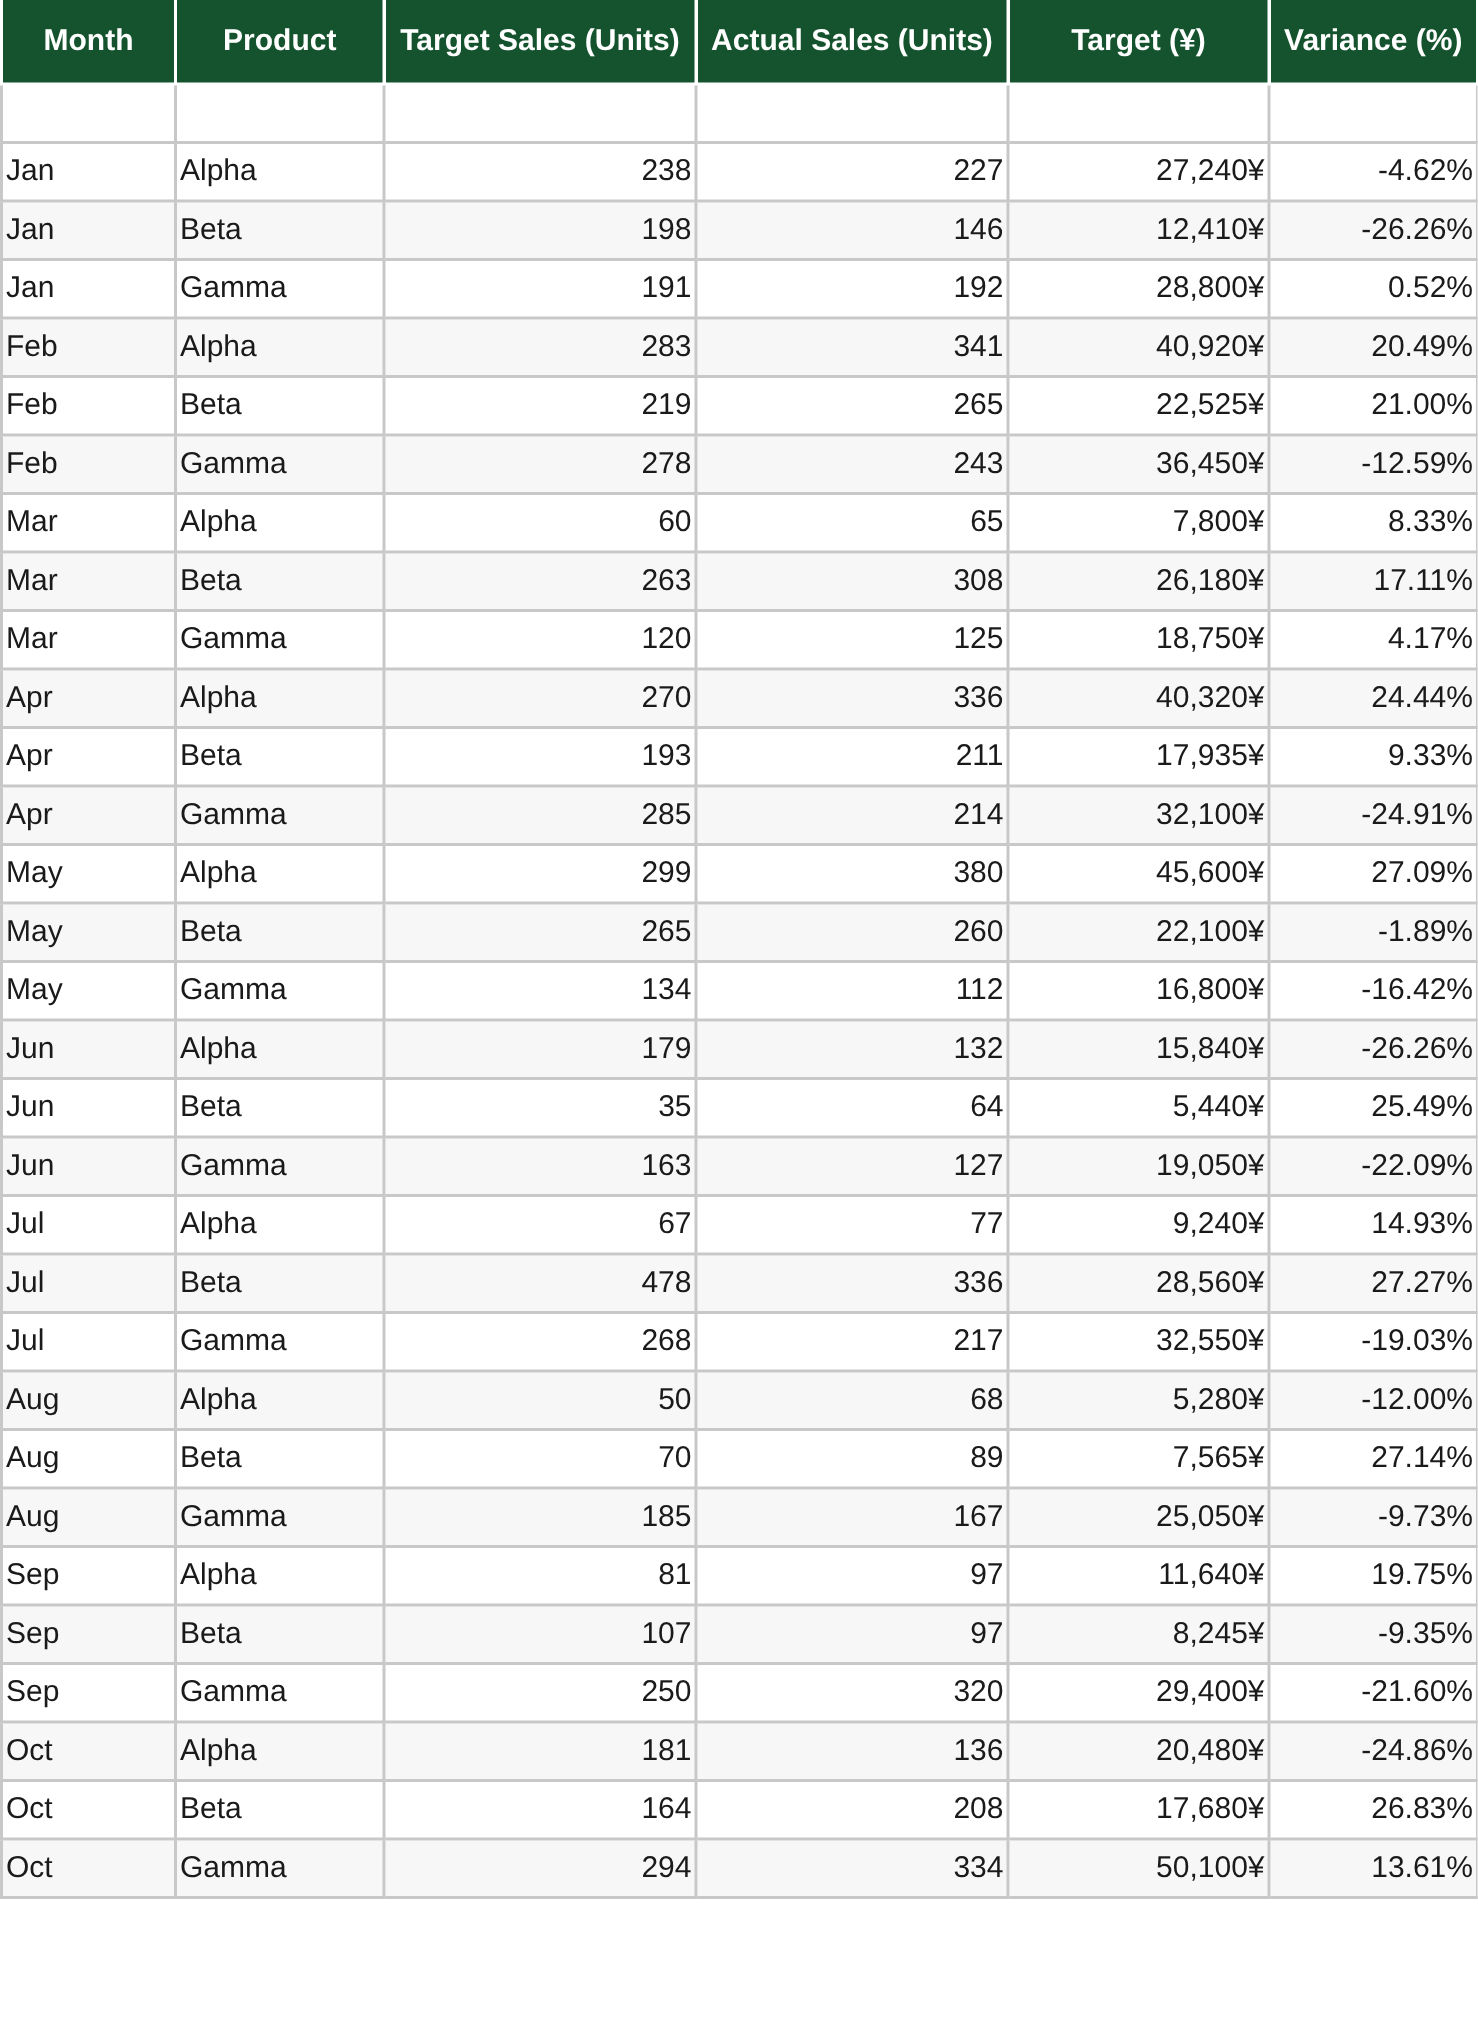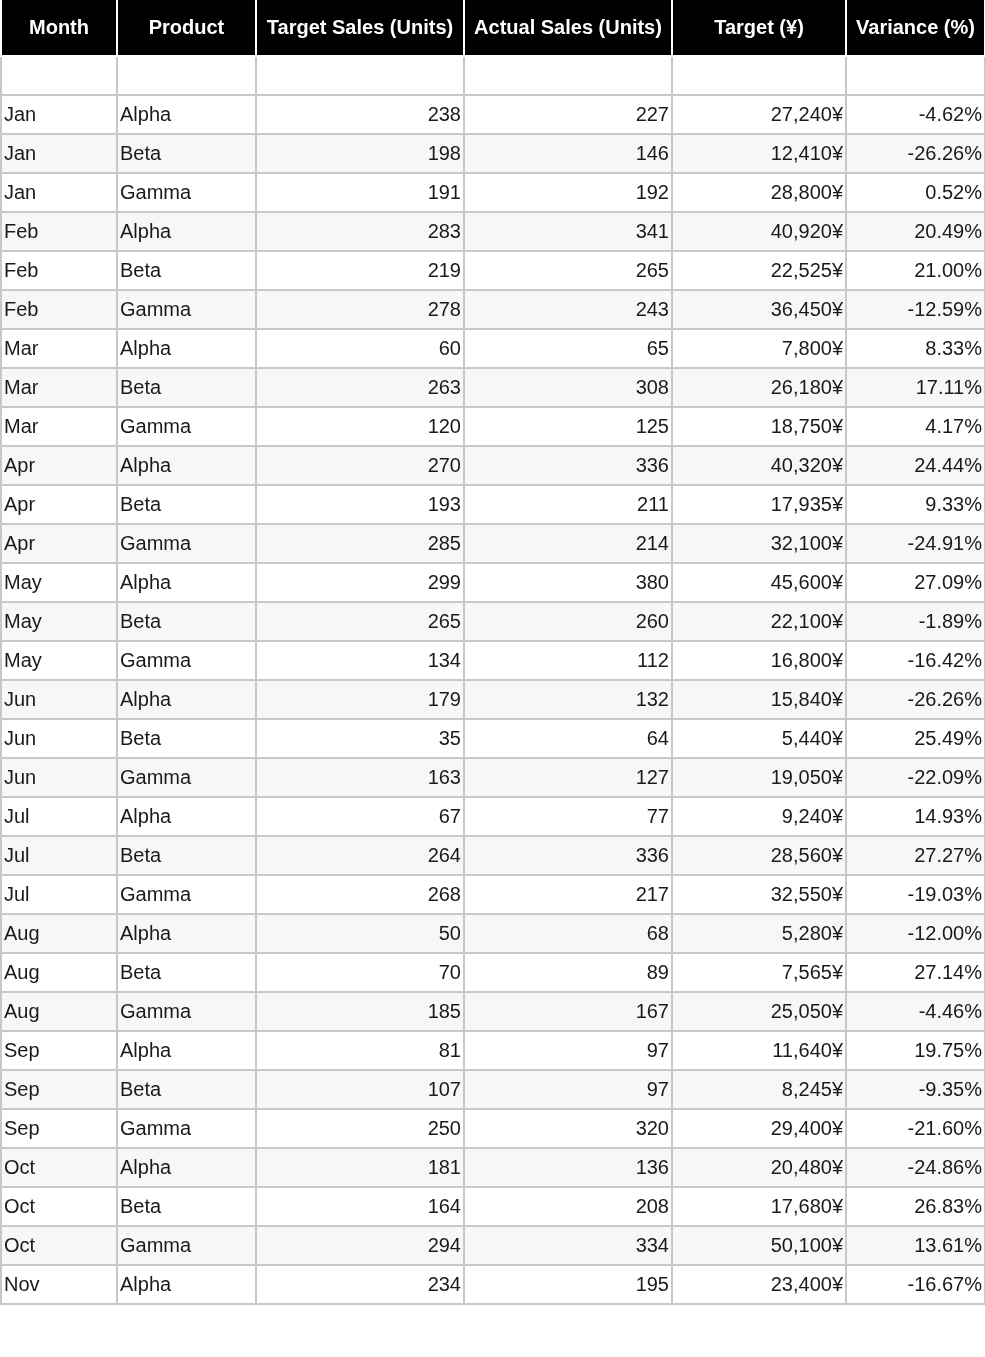--- a/index.html
+++ b/index.html
@@ -10,21 +10,21 @@
       width: 984px;
       margin: 0;
     }
     table.sheet col.c-month { width: 116px; }
     table.sheet col.c-product { width: 139px; }
     table.sheet col.c-target { width: 208px; }
     table.sheet col.c-actual { width: 208px; }
     table.sheet col.c-revenue { width: 174px; }
     table.sheet col.c-variance { width: 139px; }
     th {
-      background: #000000;
+      background: #14532d;
       color: #ffffff;
       font-weight: bold;
       font-size: 20px;
       height: 55px;
       padding: 0 2px;
       border: 2px solid #ffffff;
       border-top: 0;
       text-align: center;
       white-space: nowrap;
       overflow: hidden;
@@ -223,21 +223,21 @@
         <td class="txt">Jul</td>
         <td class="txt">Alpha</td>
         <td class="num">67</td>
         <td class="num">77</td>
         <td class="num">9,240¥</td>
         <td class="num">14.93%</td>
       </tr>
       <tr class="data">
         <td class="txt">Jul</td>
         <td class="txt">Beta</td>
-        <td class="num">264</td>
+        <td class="num">478</td>
         <td class="num">336</td>
         <td class="num">28,560¥</td>
         <td class="num">27.27%</td>
       </tr>
       <tr class="data">
         <td class="txt">Jul</td>
         <td class="txt">Gamma</td>
         <td class="num">268</td>
         <td class="num">217</td>
         <td class="num">32,550¥</td>
@@ -258,21 +258,21 @@
         <td class="num">89</td>
         <td class="num">7,565¥</td>
         <td class="num">27.14%</td>
       </tr>
       <tr class="data">
         <td class="txt">Aug</td>
         <td class="txt">Gamma</td>
         <td class="num">185</td>
         <td class="num">167</td>
         <td class="num">25,050¥</td>
-        <td class="num">-4.46%</td>
+        <td class="num">-9.73%</td>
       </tr>
       <tr class="data">
         <td class="txt">Sep</td>
         <td class="txt">Alpha</td>
         <td class="num">81</td>
         <td class="num">97</td>
         <td class="num">11,640¥</td>
         <td class="num">19.75%</td>
       </tr>
       <tr class="data">
@@ -308,22 +308,14 @@
         <td class="num">26.83%</td>
       </tr>
       <tr class="data">
         <td class="txt">Oct</td>
         <td class="txt">Gamma</td>
         <td class="num">294</td>
         <td class="num">334</td>
         <td class="num">50,100¥</td>
         <td class="num">13.61%</td>
       </tr>
-      <tr class="data">
-        <td class="txt">Nov</td>
-        <td class="txt">Alpha</td>
-        <td class="num">234</td>
-        <td class="num">195</td>
-        <td class="num">23,400¥</td>
-        <td class="num">-16.67%</td>
-      </tr>
     </tbody>
 </table>
 
 </body></html>

